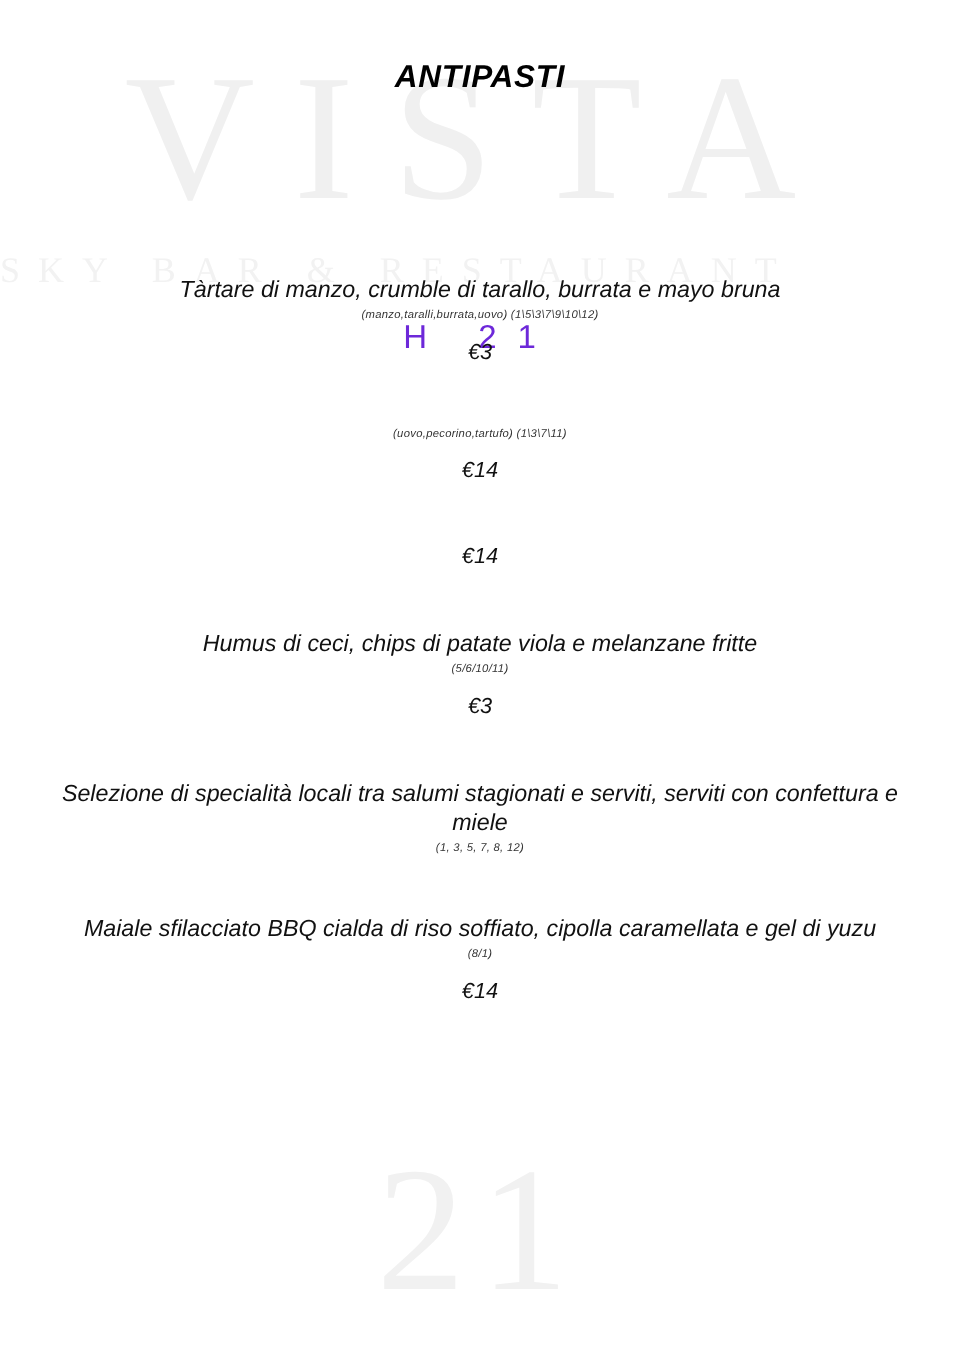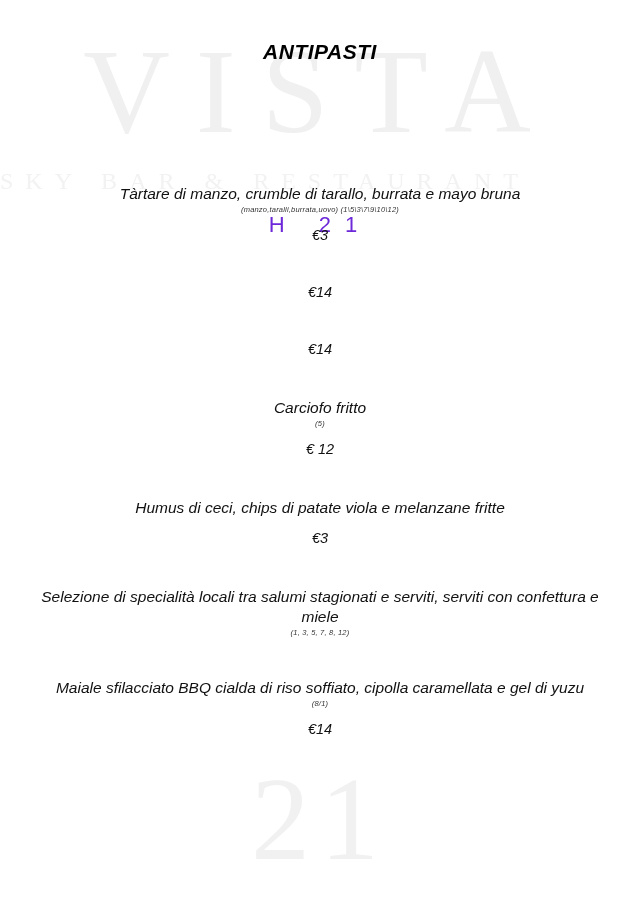--- a/index.html
+++ b/index.html
@@ -139,35 +139,32 @@
 
   <div class="items">
 
     <div class="item">
       <div class="item-name">Tàrtare di manzo, crumble di tarallo, burrata e mayo bruna</div>
       <div class="item-allergens">(manzo,taralli,burrata,uovo)  (1\5\3\7\9\10\12)</div>
       <div class="item-price">€3</div>
     </div>
 
     <div class="item">
+      <div class="item-allergens">(uovo,pecorino,tartufo) (1\3\7\11)</div>
       <div class="item-price">€14</div>
     </div>
 
     <div class="item">
       <div class="item-price">€14</div>
     </div>
 
-    <div class="item">
-      <div class="item-name">Carciofo fritto</div>
-      <div class="item-allergens">(5)</div>
-      <div class="item-price">€ 12</div>
-    </div>
 
     <div class="item">
       <div class="item-name">Humus di ceci, chips di patate viola e melanzane fritte</div>
+      <div class="item-allergens">(5/6/10/11)</div>
       <div class="item-price">€3</div>
     </div>
 
     <div class="item">
       <div class="item-name">Selezione di specialità locali tra salumi stagionati e serviti, serviti con confettura e miele</div>
       <div class="item-allergens">(1, 3, 5, 7, 8, 12)</div>
     </div>
 
     <div class="item">
       <div class="item-name">Maiale sfilacciato BBQ cialda di riso soffiato, cipolla caramellata e gel di yuzu</div>

